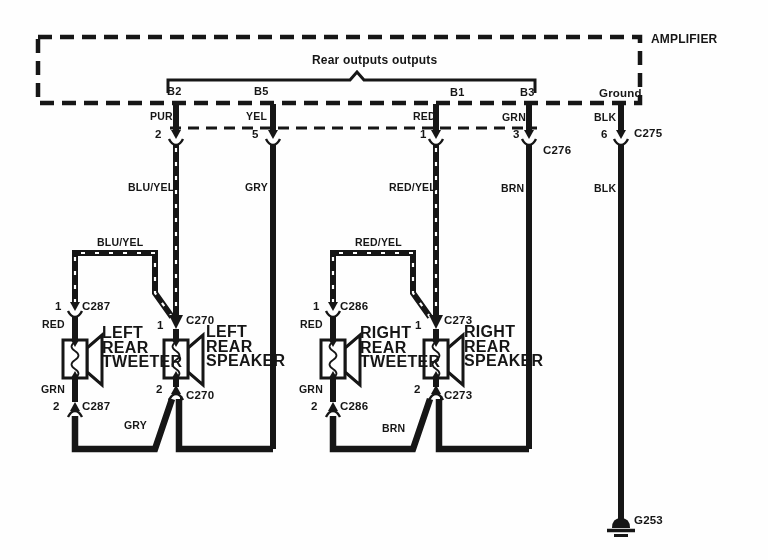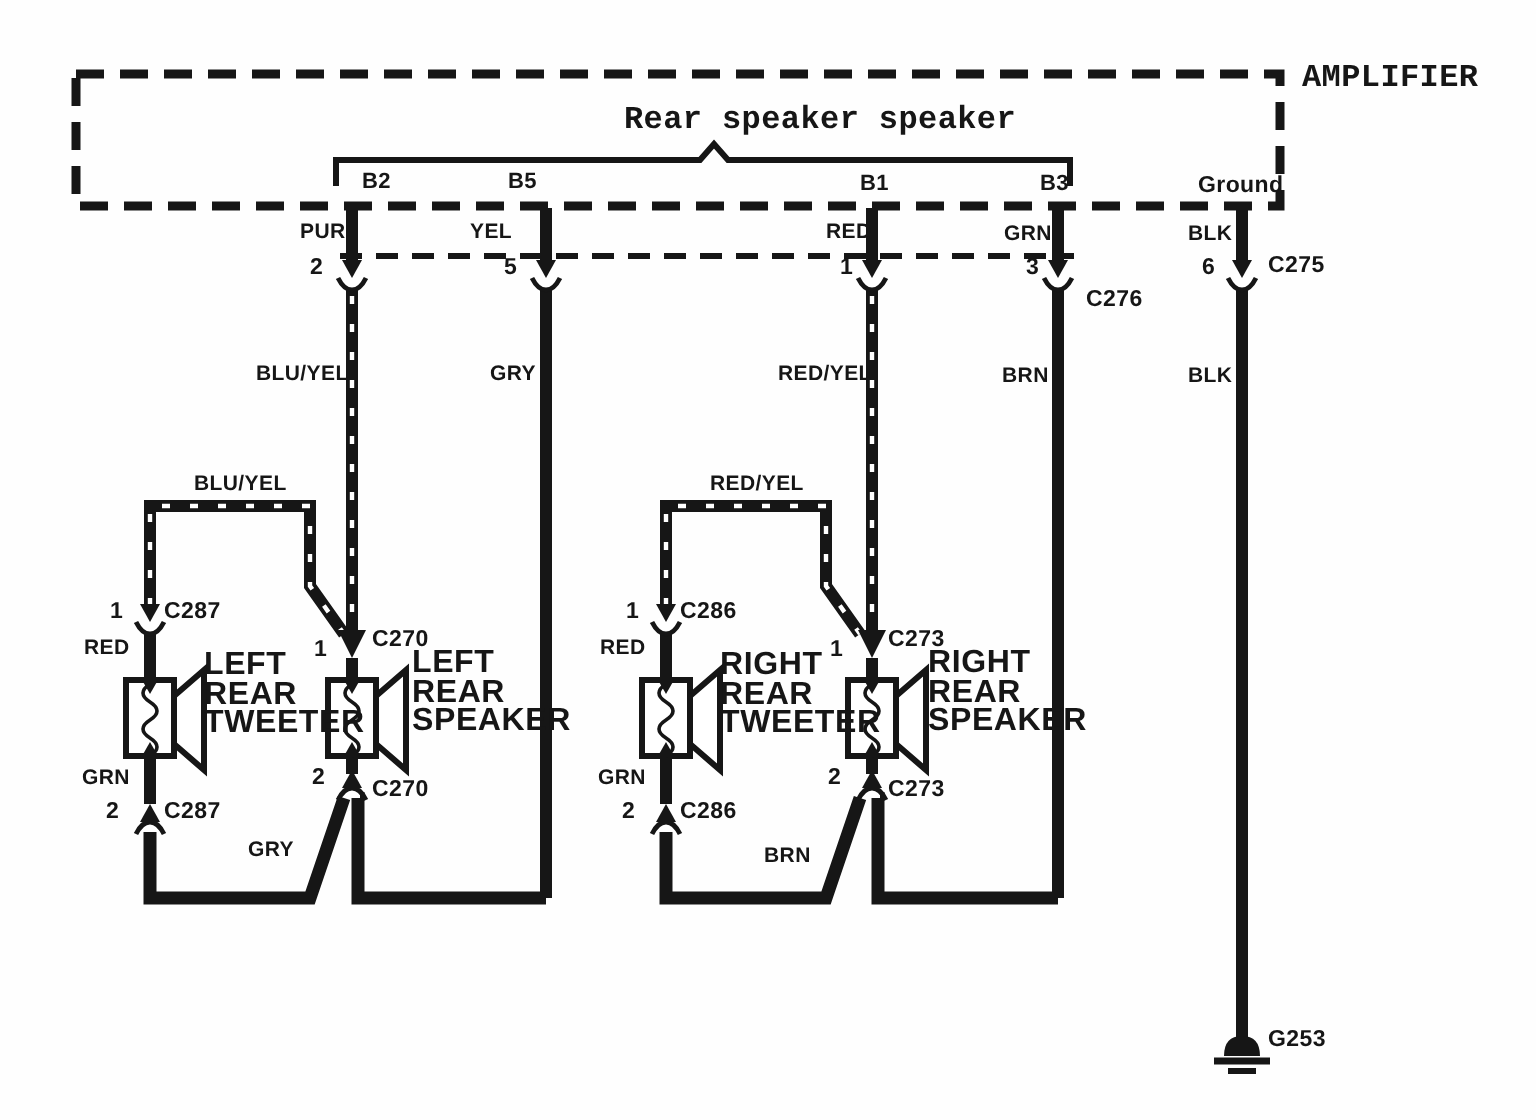--- a/index.html
+++ b/index.html
@@ -9,21 +9,21 @@
     color:#161616;overflow:hidden;
   }
   #wiring{position:absolute;left:0;top:0;}
   .lbl{
     position:absolute;font-weight:bold;font-size:11px;line-height:11px;
     letter-spacing:.2px;white-space:nowrap;color:#161616;
     -webkit-user-select:none;user-select:none;
   }
   .sm{font-size:10.5px;line-height:10.5px;}
   .md{font-size:11.5px;line-height:11.5px;}
-  .lg{font-size:16px;line-height:12px;font-family:Liberation Mono, monospace;}
+  .lg{font-size:12px;line-height:12px;}
   .name{font-size:16px;line-height:14.5px;letter-spacing:.3px;}
   .wire{stroke:#161616;stroke-width:6;fill:none;stroke-linejoin:miter;}
   .wire7{stroke:#161616;stroke-width:6.5;fill:none;}
   .stripe{stroke:#ffffff;stroke-width:2.2;fill:none;stroke-dasharray:4 10;}
   .dashbox{stroke:#161616;stroke-width:4.5;fill:none;stroke-dasharray:14 8;}
   .dashline{stroke:#161616;stroke-width:3;fill:none;stroke-dasharray:11 7;}
   .thin{stroke:#161616;stroke-width:3;fill:none;}
   .sym{stroke:#161616;stroke-width:2.4;fill:none;}
   .fillb{fill:#161616;stroke:none;}
   .gap{stroke:#ffffff;stroke-width:8;fill:none;}
@@ -181,30 +181,30 @@
     </g>
 
     <g>
       <path class="fillb" d="M612 528 Q612 518 621 518 Q630 518 630 528 Z"></path>
       <path d="M607 530.5 H635" style="stroke:#161616;stroke-width:3.5;"></path>
       <path d="M614 535.5 H628" style="stroke:#161616;stroke-width:3;"></path>
     </g>
   </svg>
 
   <div class="lbl lg" style="left:651px;top:33px">AMPLIFIER</div>
-  <div class="lbl lg" style="left:312px;top:54px">Rear speaker speaker</div>
+  <div class="lbl lg" style="left:312px;top:54px">Rear outputs outputs</div>
   <div class="lbl md" style="left:599px;top:88px">Ground</div>
 
-  <div class="lbl" style="left:181px;top:86px">B2</div>
+  <div class="lbl" style="left:167px;top:86px">B2</div>
   <div class="lbl" style="left:254px;top:86px">B5</div>
-  <div class="lbl" style="left:430px;top:87px">B1</div>
+  <div class="lbl" style="left:450px;top:87px">B1</div>
   <div class="lbl" style="left:520px;top:87px">B3</div>
 
   <div class="lbl sm" style="left:150px;top:111px">PUR</div>
-  <div class="lbl sm" style="left:235px;top:111px">YEL</div>
+  <div class="lbl sm" style="left:246px;top:111px">YEL</div>
   <div class="lbl sm" style="left:413px;top:111px">RED</div>
   <div class="lbl sm" style="left:502px;top:112px">GRN</div>
   <div class="lbl sm" style="left:594px;top:112px">BLK</div>
 
   <div class="lbl md" style="left:155px;top:129px">2</div>
   <div class="lbl md" style="left:252px;top:129px">5</div>
   <div class="lbl md" style="left:420px;top:129px">1</div>
   <div class="lbl md" style="left:513px;top:129px">3</div>
   <div class="lbl md" style="left:601px;top:129px">6</div>
   <div class="lbl md" style="left:543px;top:145px">C276</div>

